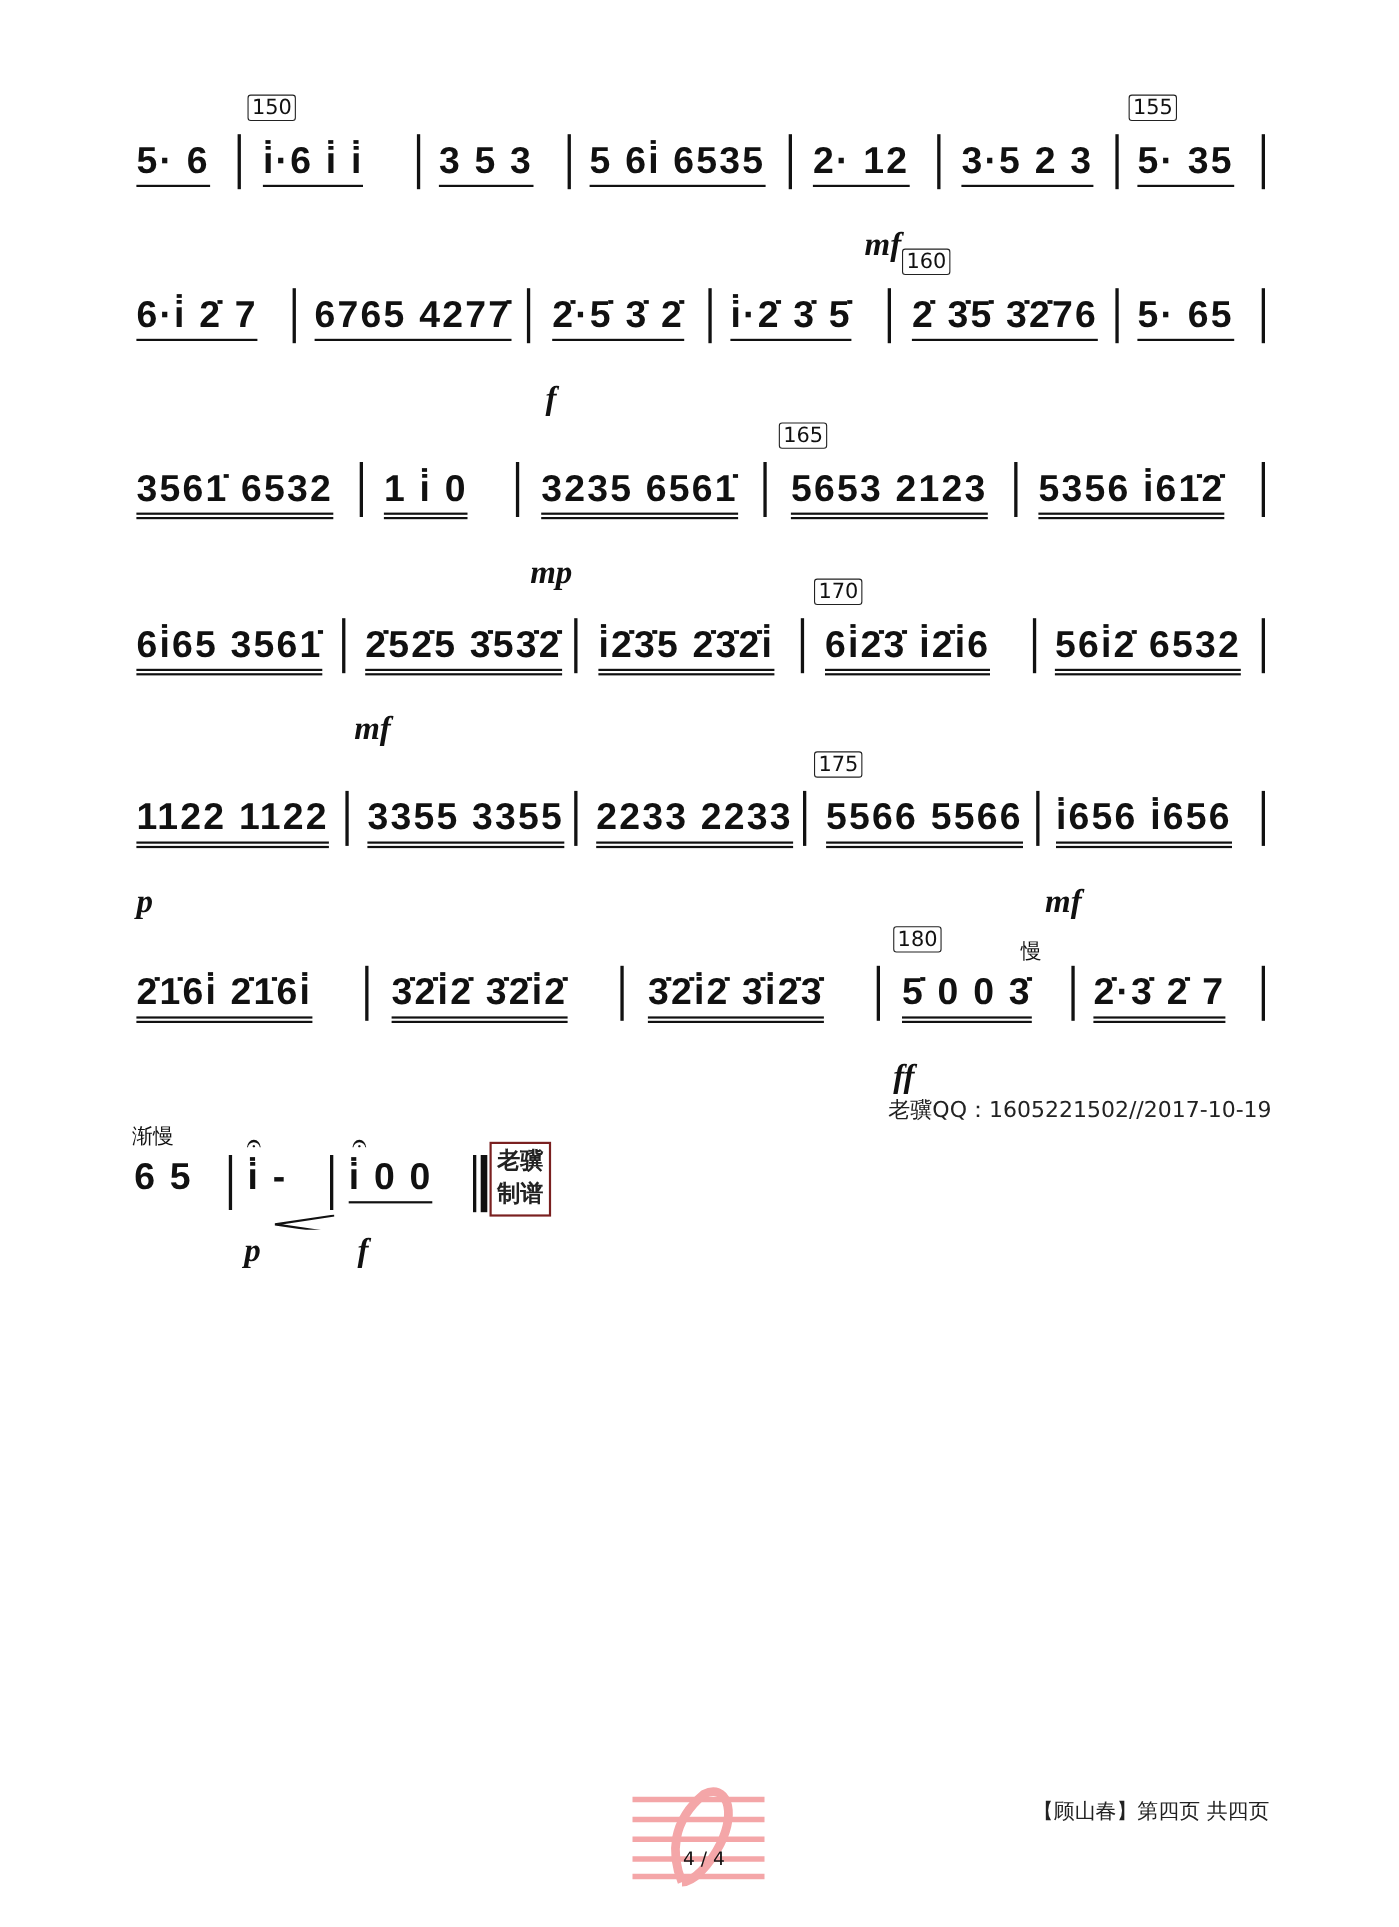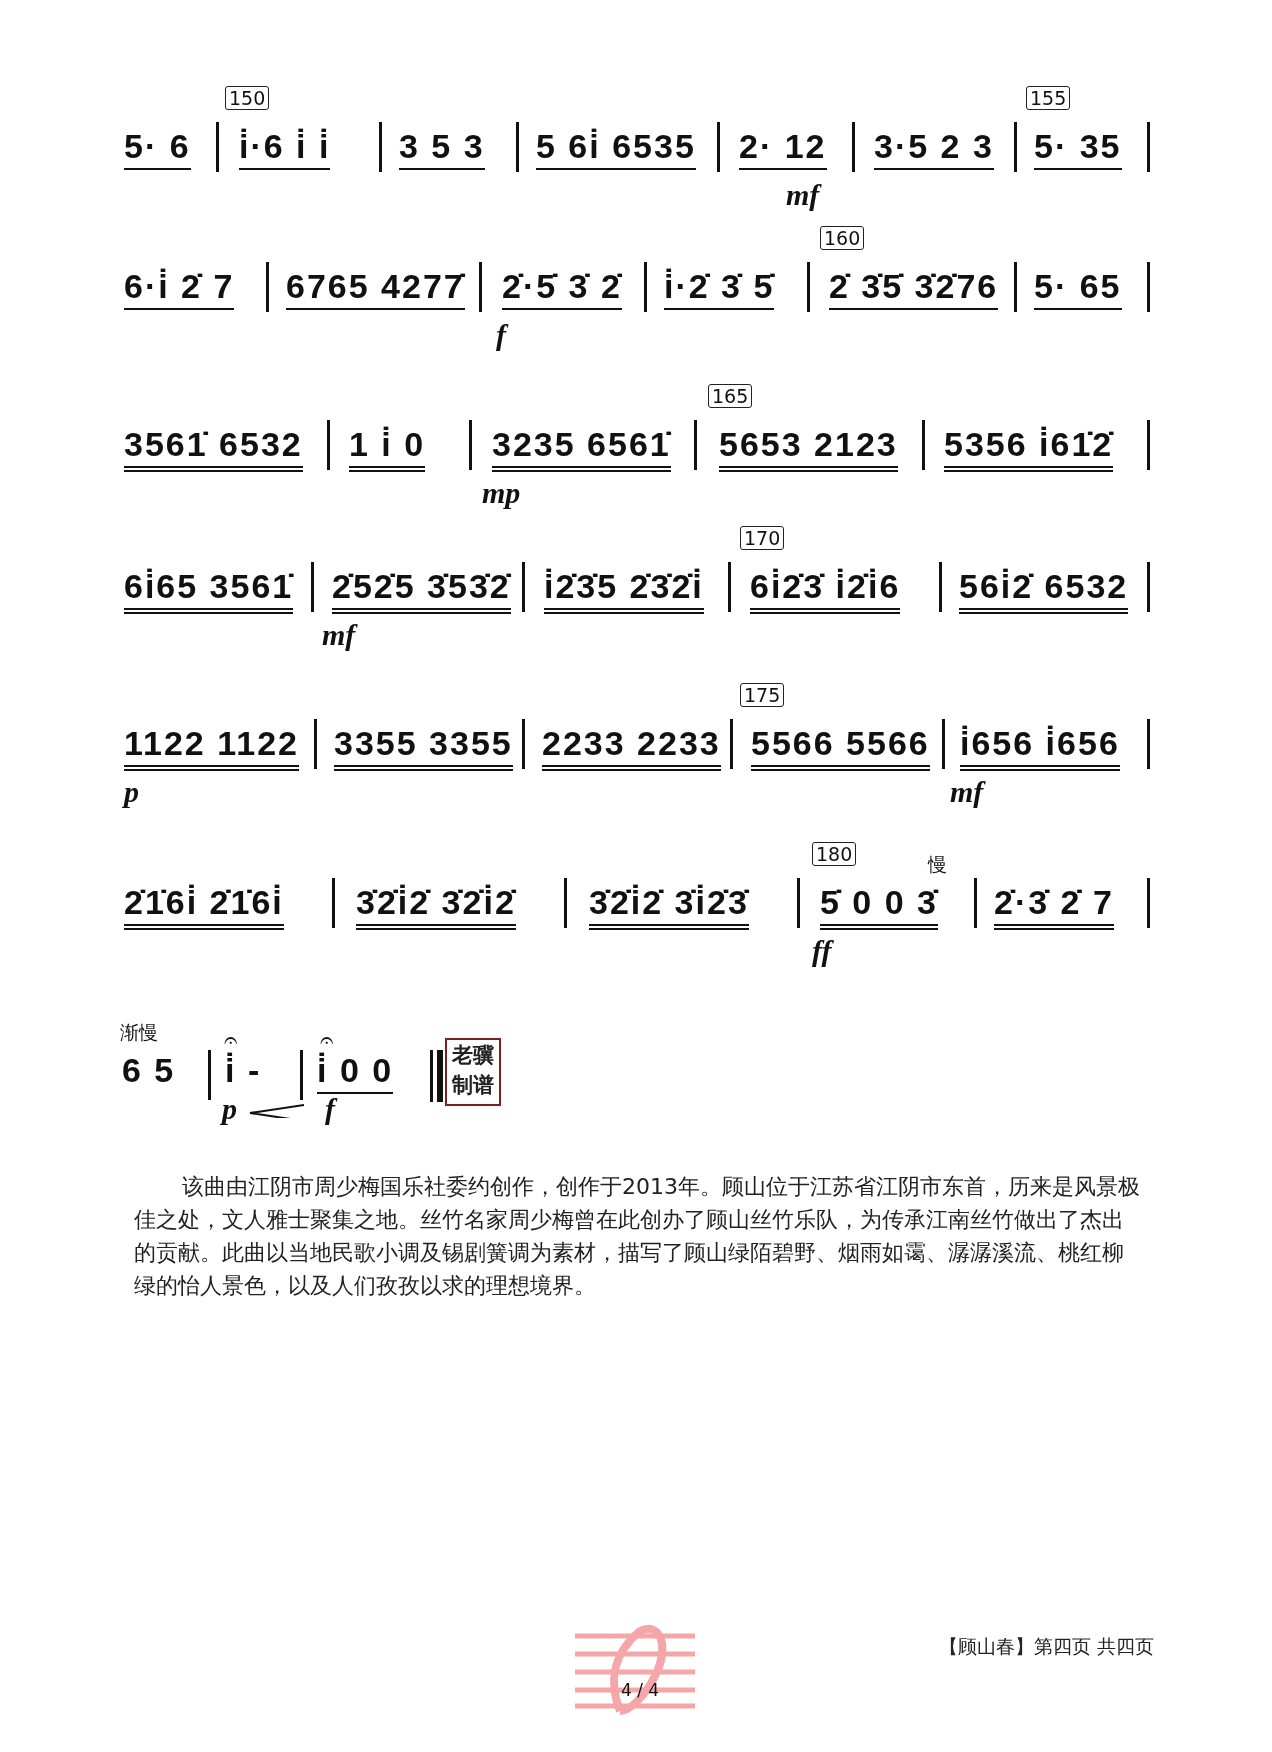--- a/index.html
+++ b/index.html
@@ -6,21 +6,21 @@
   body { width:1272px; height:1752px; position:relative; overflow:hidden;
          font-family:"Liberation Sans", "DejaVu Sans", sans-serif; color:#111; }
   .row { position:absolute; left:124px; width:1025px; height:100px; }
   .measure-box { position:absolute; font-family:"DejaVu Sans", sans-serif; font-size:19px;
        border:1.5px solid #222; border-radius:3px; padding:0 3px; line-height:22px; background:#fff; }
   .bar { position:absolute; width:3px; background:#111; height:50px; }
   .group { position:absolute; font-weight:bold; font-size:34px; letter-spacing:2px;
        font-family:"Liberation Sans", sans-serif; white-space:nowrap; line-height:40px; }
   .ul1 { border-bottom:2.5px solid #111; padding-bottom:2px; }
   .ul2 { border-bottom:2.5px double #111; border-bottom-width:6px; padding-bottom:2px; }
-  .dyn { position:absolute; font-family:"Liberation Serif", serif; font-style:italic; font-weight:bold; font-size:30px; }
+  .dyn { position:absolute; font-family:"Liberation Serif", serif; font-style:italic; font-weight:bold; font-size:30px;margin-top:28px; }
   .hairpin { position:absolute; height:14px; }
   .tempo { position:absolute; font-family:"DejaVu Sans", sans-serif; font-size:19px; }
   .credits { position:absolute; right:116px; top:990px; text-align:right; font-size:20px; line-height:36px;
        font-family:"DejaVu Sans", sans-serif; color:#222; }
   .intro { position:absolute; left:134px; top:1170px; width:1010px; font-size:22px; line-height:33px;
        font-family:"DejaVu Sans", sans-serif; color:#222; }
   .intro p { margin:0; }
   .intro .indent { text-indent:48px; }
   .stamp { position:absolute; left:445px; top:1038px; width:52px; height:64px; border:2px solid #7a2020;
        font-size:21px; font-weight:bold; line-height:30px; text-align:center; font-family:"DejaVu Sans", sans-serif; color:#222; }
@@ -144,24 +144,24 @@
     </svg>
   <span class="dyn" style="left:205px;top:72px;">f</span>
 </div>
 
 <div class="stamp">
   <div>老骥</div>
   <div>制谱</div>
 </div>
 
 <div class="credits">
+  <div>老骥QQ：1605221502//2017-10-19</div>
 </div>
 
 <div class="intro">
-  <p class="indent">该曲由江阴市周少梅国乐社委约创作，创作于2013年。顾山位于江苏省江阴市东首，历来是风景极佳之处，文人雅士聚集之地。丝竹名家周少梅曾在此创办了顾山丝竹乐队，为传承江南丝竹做出了杰出的贡献。此曲以当地民歌小调及锡剧簧调为素材，描写了顾山绿陌碧野、烟雨如霭、潺潺溪流、桃红柳绿的怡人景色，以及人们孜孜以求的理想境界。</p>
 </div>
 
 <svg class="logo" viewBox="0 0 130 100">
   <g stroke="#f4a6a8" stroke-width="5" fill="none">
     <line x1="5" y1="20" x2="125" y2="20"></line>
       <line x1="5" y1="38" x2="125" y2="38"></line>
     <line x1="5" y1="56" x2="125" y2="56"></line>
       <line x1="5" y1="74" x2="125" y2="74"></line>
     <line x1="5" y1="90" x2="125" y2="90"></line>
     <path d="M50 95 C40 70 40 40 70 15 C90 5 100 30 85 60 C75 80 60 95 50 95" stroke-width="8"></path>

